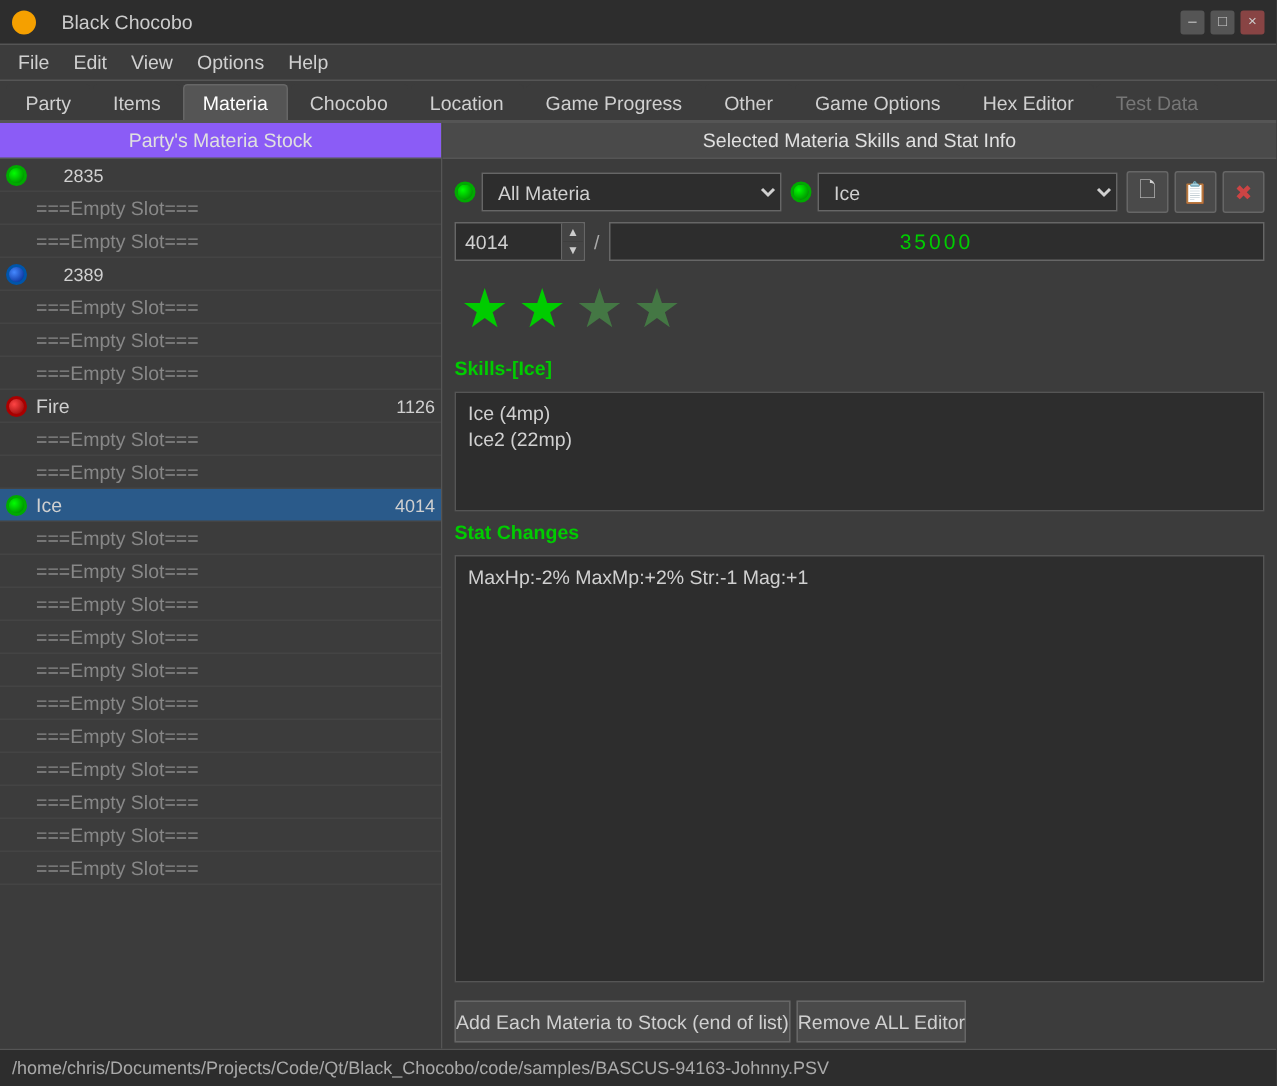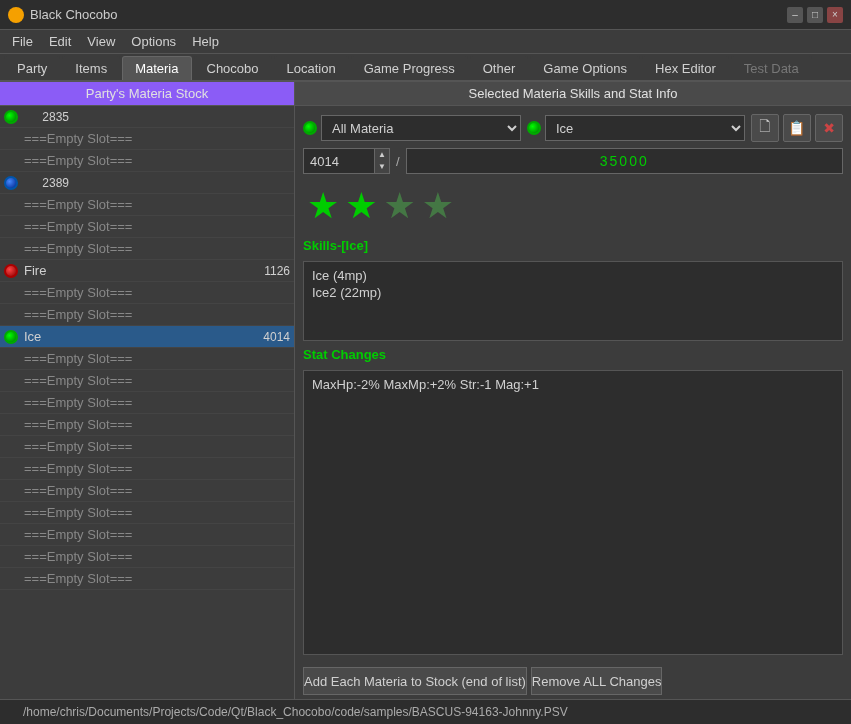--- a/index.html
+++ b/index.html
@@ -29,20 +29,21 @@
     }
     .titlebar-icon {
       width: 16px;
       height: 16px;
       background: #f5a000;
       border-radius: 50%;
     }
     .titlebar-title {
       color: #ccc;
       font-size: 13px;
+      margin-left: 11px;
     }
     .titlebar-controls {
       display: flex;
       gap: 4px;
     }
     .titlebar-btn {
       width: 16px;
       height: 16px;
       border: none;
       cursor: pointer;
@@ -324,21 +325,21 @@
       align-items: center;
       justify-content: center;
     }
     
     .statusbar {
       height: 25px;
       background: #2d2d2d;
       border-top: 1px solid #555;
       display: flex;
       align-items: center;
-      padding: 0 23px;
+      padding: 0 8px;
       font-size: 12px;
       color: #aaa;
     }
   </style>
 </head>
 <body>
 
 <div class="titlebar">
   <div class="titlebar-left">
     <div class="titlebar-icon"></div>
@@ -523,20 +524,20 @@
       </div>
 
       <div class="section-label">Stat Changes</div>
       <div class="stat-changes-box">
         <span>MaxHp:-2% MaxMp:+2% Str:-1 Mag:+1</span>
       </div>
     </div>
 
     <div class="bottom-buttons">
       <button class="bottom-btn">Add Each Materia to Stock (end of list)</button>
-      <button class="bottom-btn">Remove ALL Changes</button>
+      <button class="bottom-btn">Remove ALL Editor</button>
     </div>
   </div>
 </div>
 
 <div class="statusbar">
   <span>/home/chris/Documents/Projects/Code/Qt/Black_Chocobo/code/samples/BASCUS-94163-Johnny.PSV</span>
 </div>
 
 </body></html>

